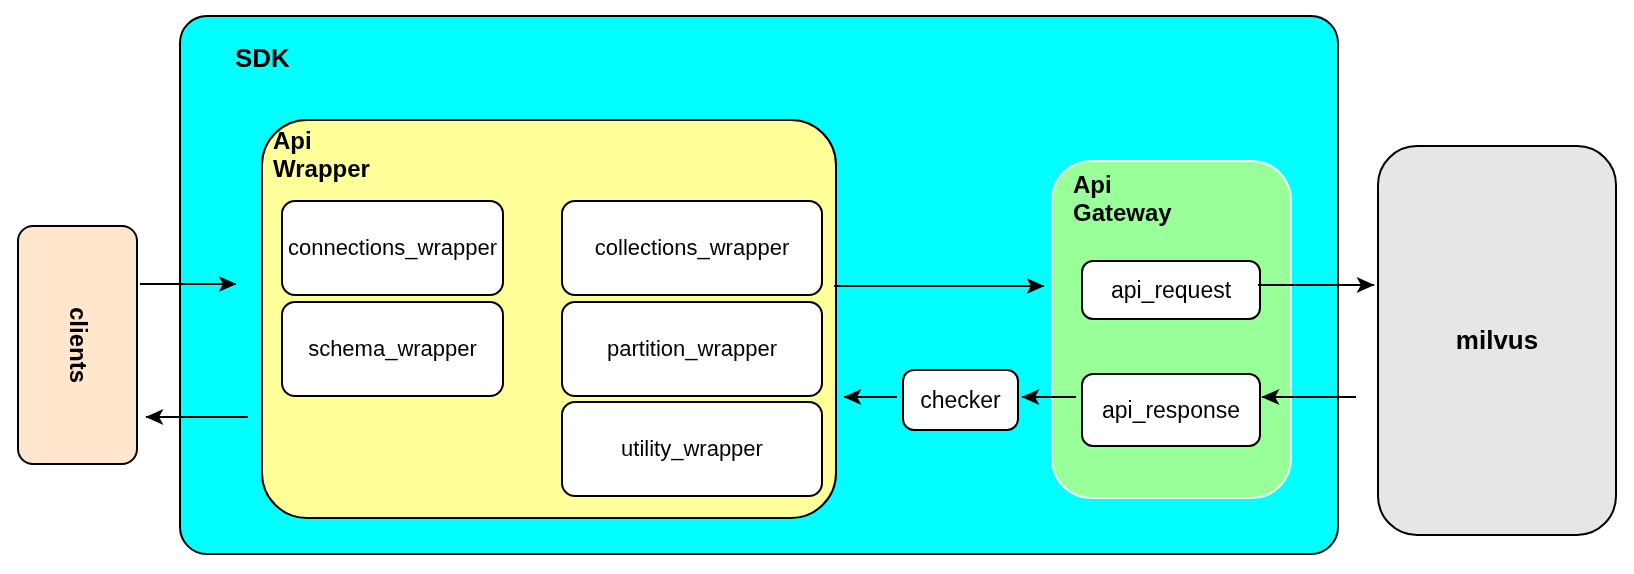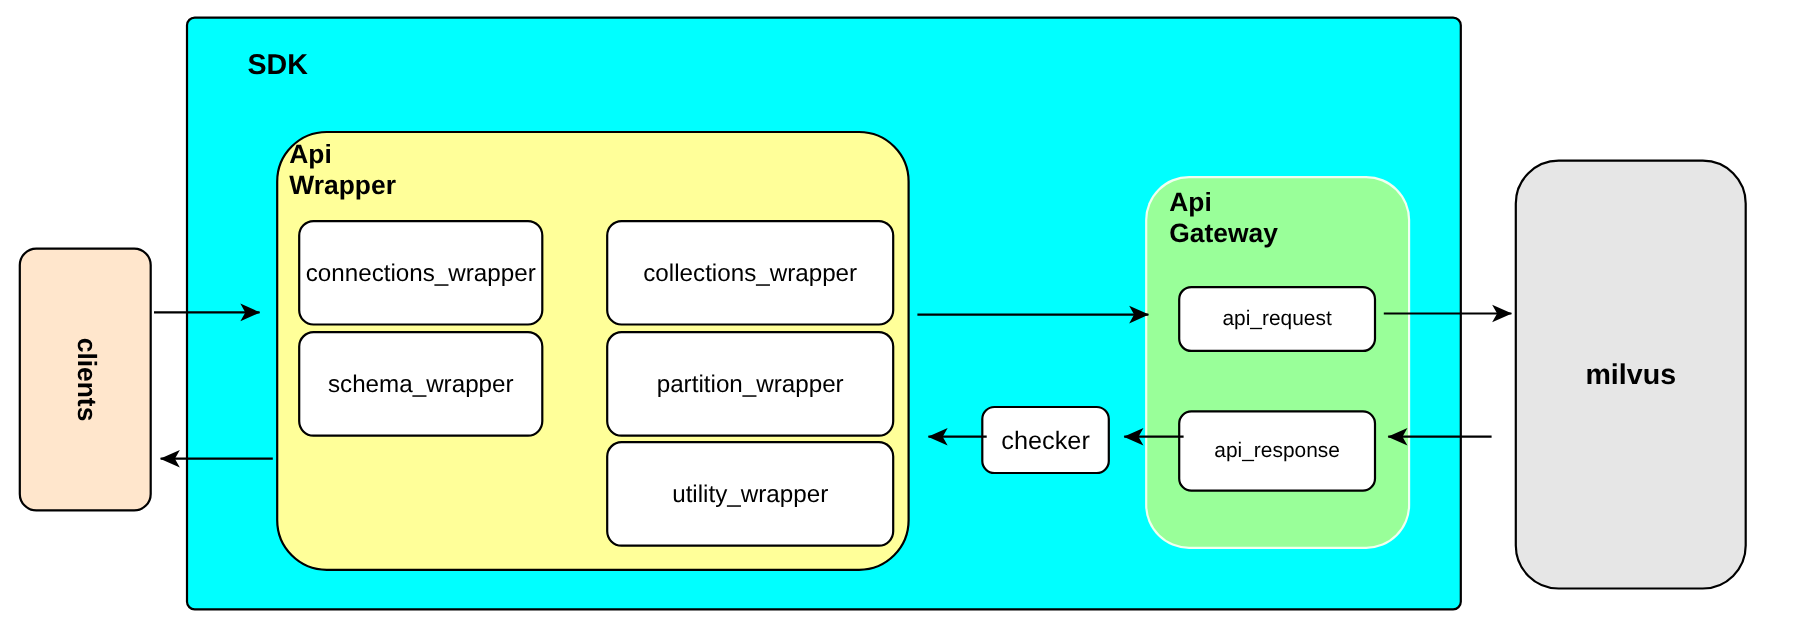--- a/index.html
+++ b/index.html
@@ -24,22 +24,22 @@
     border-radius: 16px;
     background: var(--clients-fill, #FFE6CC);
   }
   .clients .vlabel {
     writing-mode: vertical-rl; text-orientation: mixed;
     font-weight: bold; font-size: 24px;
   }
   
   .sdk {
     position: absolute; box-sizing: border-box;
-    left: 169px; top: 15px; width: 1160px; height: 540px;
-    border-radius: 8px;
+    left: 179px; top: 15px; width: 1160px; height: 540px;
+    border-radius: 28px;
     background: var(--sdk-fill, #00FFFF);
     border: 2px solid var(--stroke, #000);
   }
   .sdk-label {
     position: absolute; left: 54px; top: 26px;
     font-weight: bold; font-size: 26px;
   }
   
   .wrapper {
     position: absolute; box-sizing: border-box;
@@ -61,26 +61,26 @@
   .checker { left: 721px; top: 352px; width: 117px; height: 62px; border-radius: 12px; font-size: 23px; }
   
   .gateway {
     position: absolute; box-sizing: border-box;
     left: 870px; top: 143px; width: 241px; height: 339px;
     border-radius: 40px;
     background: var(--gateway-fill, #99FF99);
     border: 2px solid rgba(255,255,255,0.85);
   }
   .gateway .container-label { left: 20px; top: 9px; width: 104px; }
-  .gbox { left: 28px; width: 180px; height: 60px; border-radius: 12px; font-size: 19px; }
+  .gbox { left: 28px; width: 180px; height: 60px; border-radius: 12px; font-size: 23px; }
   .greq { top: 98px; }
   .gres { top: 211px; height: 74px; }
   
   .milvus {
-    left: 1377px; top: 145px; width: 211px; height: 391px;
+    left: 1377px; top: 145px; width: 240px; height: 391px;
     border-radius: 40px;
     background: var(--milvus-fill, #E6E6E6);
     font-weight: bold; font-size: 26px;
   }
   
   .arrows {
     position: absolute; left: 0; top: 0;
     width: 1634px; height: 574px;
     pointer-events: none;
   }

